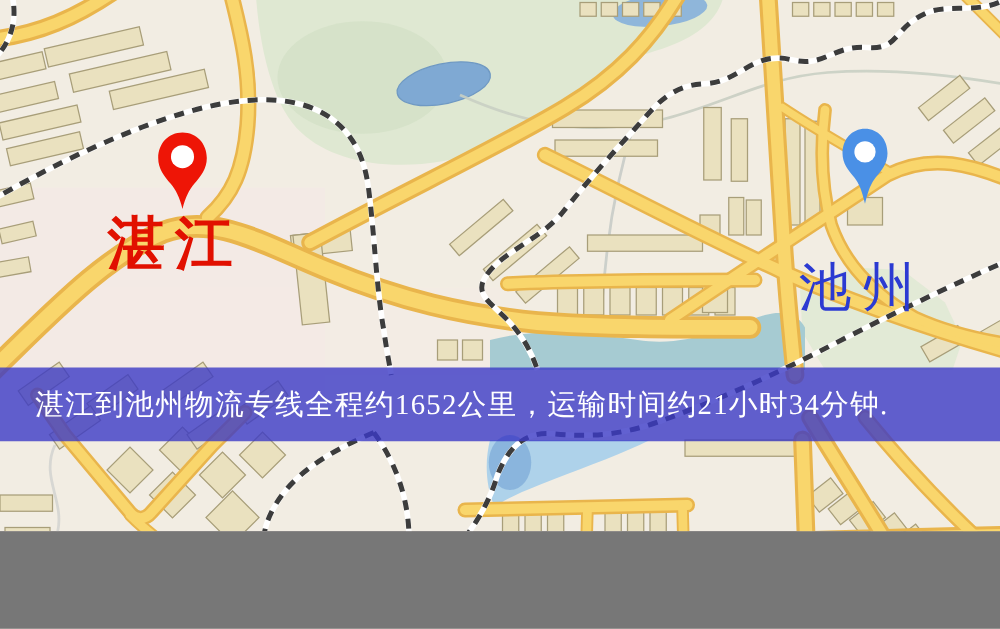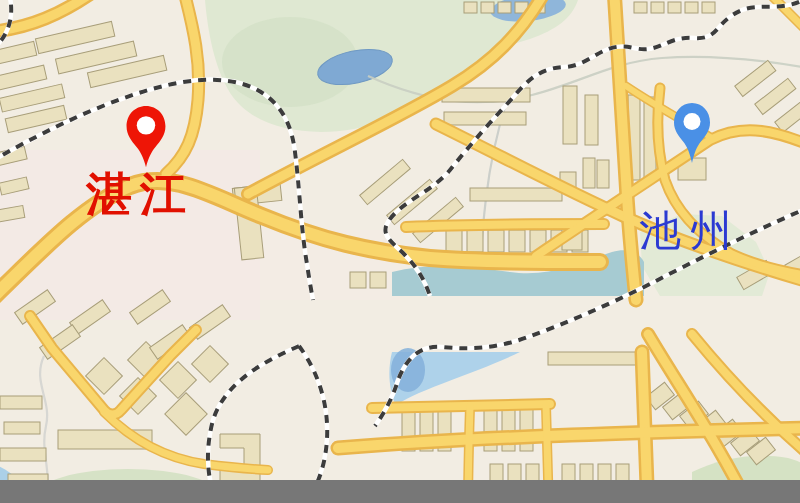--- a/index.html
+++ b/index.html
@@ -1,17 +1,17 @@
 <!DOCTYPE html>
 <html><head>
 <meta charset="utf-8">
 <style>
   html,body{margin:0;padding:0;background:#777;}
   .stage{
-    position:relative;width:800px;height:480px;overflow:hidden;
+    position:relative;width:800px;height:425px;overflow:hidden;
     background:#f2ede3;
     font-family:"Liberation Serif","DejaVu Serif",serif;
   }
   svg.map{position:absolute;left:0;top:0;display:block;}
   .pin{position:absolute;}
   .pin svg{display:block;}
   .pin-origin{left:121px;top:103px;width:50px;height:70px;}
   .pin-dest{left:670px;top:101px;width:44px;height:70px;}
   .place-label{position:absolute;white-space:nowrap;line-height:1;}
   .label-origin{left:86px;top:172px;font-size:46px;font-weight:700;color:#e11000;letter-spacing:8px;}
@@ -240,14 +240,17 @@
   <div class="pin pin-dest">
     <svg width="44" height="70" viewBox="0 0 44 70">
       <path fill="#4a90e6" d="M22,2 C11.5,2 4,10.5 4,21.5 C4,29.5 8.5,35 13.5,41 C17,45.5 19.5,51 22,62 C24.5,51 27,45.5 30.5,41 C35.5,35 40,29.5 40,21.5 C40,10.5 32.5,2 22,2 Z"></path>
       <circle cx="22" cy="20.5" r="8.5" fill="#ffffff"></circle>
     </svg>
   </div>
 
   <div class="place-label label-origin">湛江</div>
   <div class="place-label label-dest">池州</div>
 
+  <div class="banner">
+    <span>湛江到池州物流专线全程约1652公里，运输时间约21小时34分钟.</span>
+  </div>
 
 </div>
 
 </body></html>

